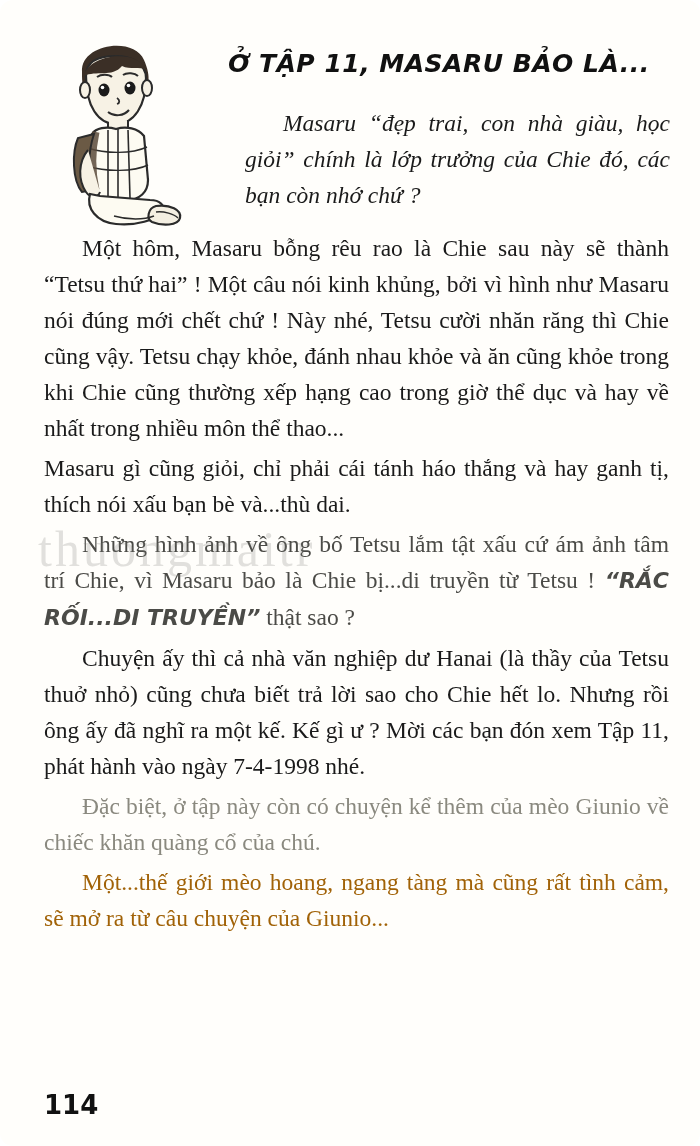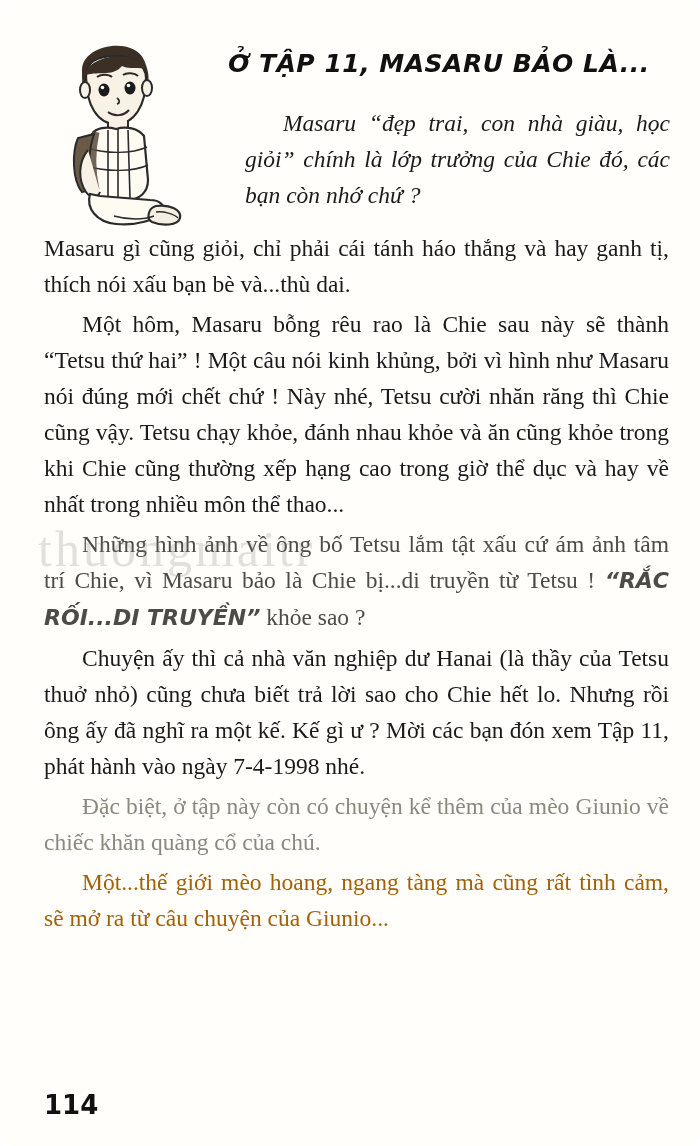--- a/index.html
+++ b/index.html
@@ -157,23 +157,23 @@
     </svg>
   </div>
 
   <div class="title">Ở TẬP 11, MASARU BẢO LÀ...</div>
 
   <div class="col-right">
     <p class="para indent">Masaru “đẹp trai, con nhà giàu, học giỏi” chính là lớp trưởng của Chie đó, các bạn còn nhớ chứ ?</p>
   </div>
 
   <div class="full">
+    <p class="para indent">Một hôm, Masaru bỗng rêu rao là Chie sau này sẽ thành “Tetsu thứ hai” ! Một câu nói kinh khủng, bởi vì hình như Masaru nói đúng mới chết chứ ! Này nhé, Tetsu cười nhăn răng thì Chie cũng vậy. Tetsu chạy khỏe, đánh nhau khỏe và ăn cũng khỏe trong khi Chie cũng thường xếp hạng cao trong giờ thể dục và hay về nhất trong nhiều môn thể thao...</p>
     <p class="para">Masaru gì cũng giỏi, chỉ phải cái tánh háo thắng và hay ganh tị, thích nói xấu bạn bè và...thù dai.</p>
-    <p class="para indent">Một hôm, Masaru bỗng rêu rao là Chie sau này sẽ thành “Tetsu thứ hai” ! Một câu nói kinh khủng, bởi vì hình như Masaru nói đúng mới chết chứ ! Này nhé, Tetsu cười nhăn răng thì Chie cũng vậy. Tetsu chạy khỏe, đánh nhau khỏe và ăn cũng khỏe trong khi Chie cũng thường xếp hạng cao trong giờ thể dục và hay về nhất trong nhiều môn thể thao...</p>
-    <p class="para indent fade1"><span>Những hình ảnh về ông bố Tetsu lắm tật xấu cứ ám ảnh tâm trí Chie, vì  Masaru bảo là Chie bị...di truyền từ Tetsu ! </span><span class="inline-bold">“RẮC RỐI...DI TRUYỀN”</span><span> khỏe sao ?</span></p>
+    <p class="para indent fade1"><span>Những hình ảnh về ông bố Tetsu lắm tật xấu cứ ám ảnh tâm trí Chie, vì  Masaru bảo là Chie bị...di truyền từ Tetsu ! </span><span class="inline-bold">“RẮC RỐI...DI TRUYỀN”</span><span> thật sao ?</span></p>
     <p class="para indent">Chuyện ấy thì cả nhà văn nghiệp dư Hanai (là thầy của Tetsu thuở nhỏ) cũng chưa biết trả lời sao cho Chie hết lo. Nhưng rồi ông ấy đã nghĩ ra một kế. Kế gì ư ?  Mời các bạn đón xem Tập 11, phát hành vào ngày 7-4-1998 nhé.</p>
     <p class="para indent fade2">Đặc biệt, ở tập này còn có chuyện kể thêm của mèo Giunio về chiếc khăn quàng cổ của chú.</p>
     <p class="para indent fade3">Một...thế giới mèo hoang, ngang tàng mà cũng rất tình cảm, sẽ mở ra từ câu chuyện của Giunio...</p>
   </div>
 
   <div class="watermark">thuongmaitr</div>
 
   <div class="page-number">114</div>
 
 </div>

